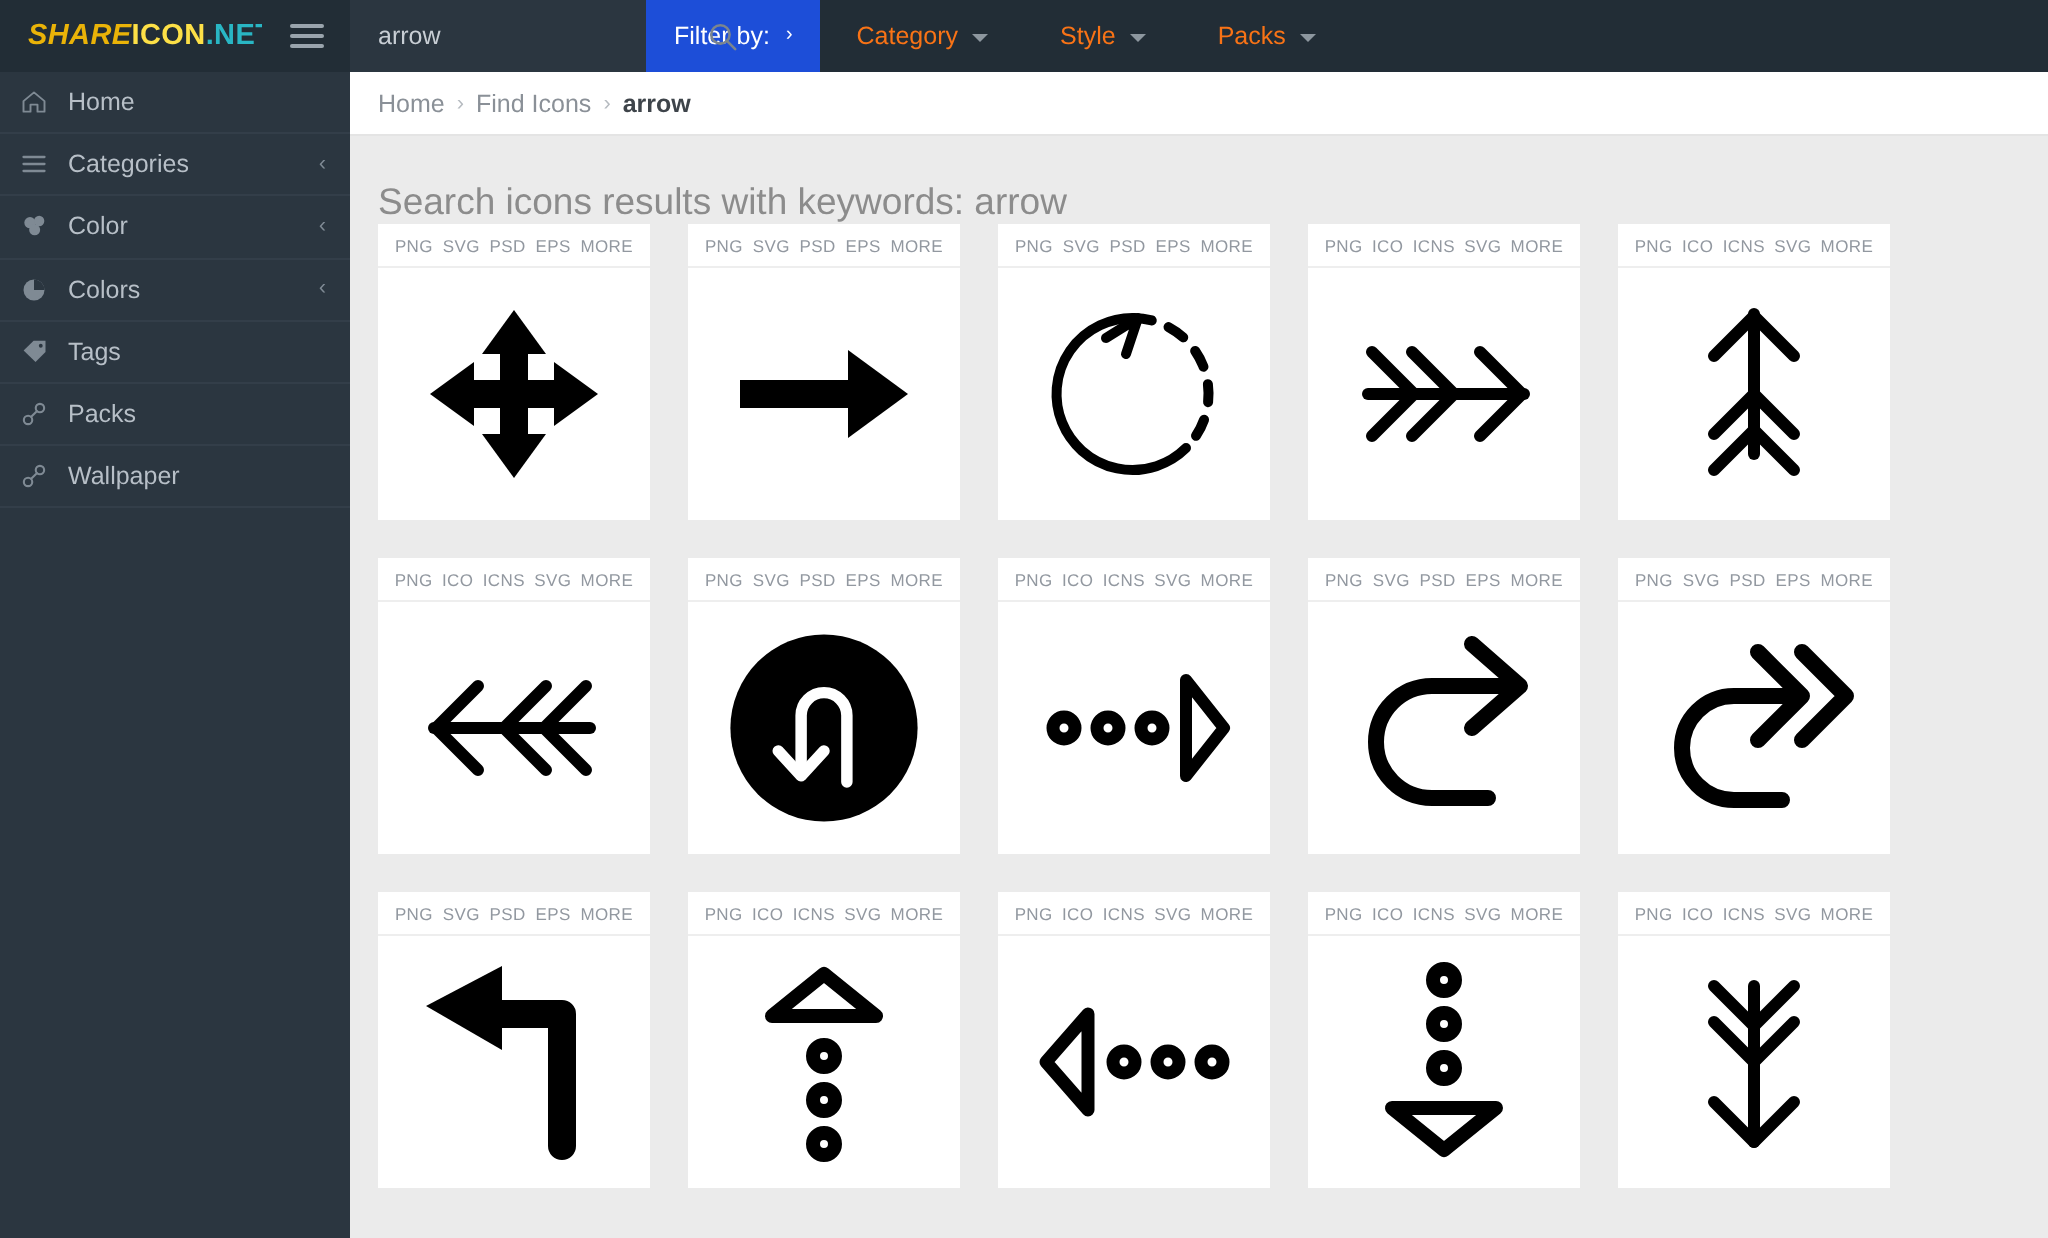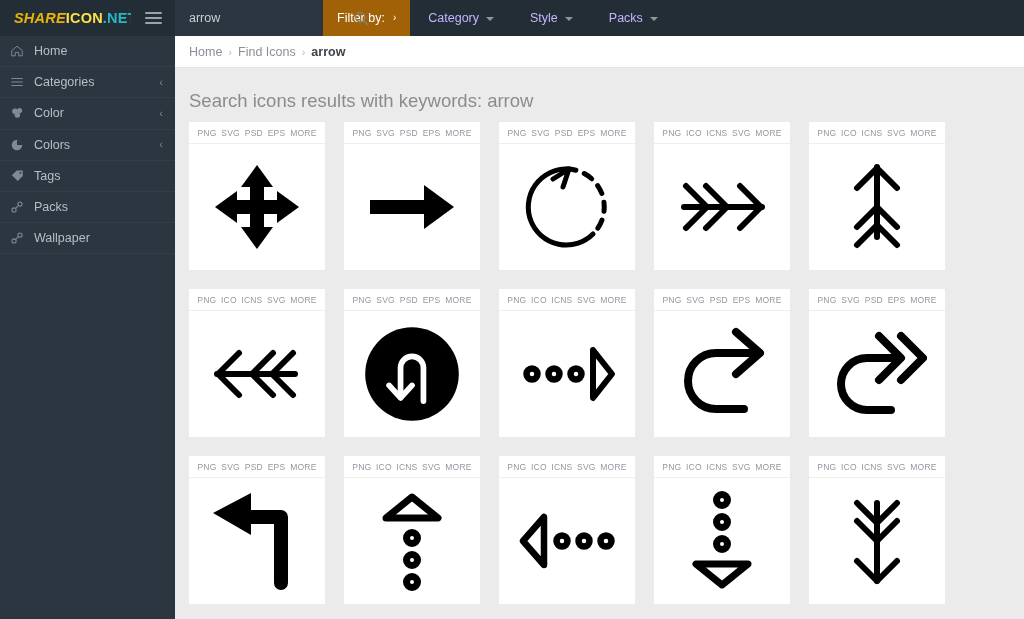--- a/index.html
+++ b/index.html
@@ -61,32 +61,32 @@
   .search-input::placeholder { color: #7b858e; }
   .search-icon {
     width: 18px; height: 18px; flex: 0 0 18px;
     display: flex; align-items: center; justify-content: center;
     cursor: pointer;
   }
   .search-icon svg { display: block; }
 
   .filter-btn {
     height: 36px; padding: 0 14px;
-    background: #a16207; color: #ffffff;
+    background: #1d4ed8; color: #ffffff;
     display: flex; align-items: center; gap: 8px;
     font-size: 12.5px; cursor: pointer; white-space: nowrap;
   }
   .filter-btn .chev-r {
     font-size: 10px; color: #ffffff; line-height: 1;
   }
 
   .menu-item {
     height: 36px; padding: 0 18px;
     display: flex; align-items: center; gap: 7px;
-    color: #c4b5fd; font-size: 12.5px; cursor: pointer; white-space: nowrap;
+    color: #f97316; font-size: 12.5px; cursor: pointer; white-space: nowrap;
     background: #222d36;
   }
   .caret-down {
     width: 0; height: 0; position: relative; top: 1px;
     border-left: 4px solid transparent;
     border-right: 4px solid transparent;
     border-top: 4px solid #8d979f;
   }
 
   
@@ -125,21 +125,21 @@
     display: flex; align-items: center;
     padding-left: 14px;
     font-size: 12.5px; color: #8a9097;
     border-bottom: 1px solid #e4e4e4;
   }
   .crumb { cursor: pointer; }
   .crumb.current { color: #3e444a; font-weight: bold; cursor: default; }
   .crumb-sep { margin: 0 6px; color: #b6bbc0; font-size: 11px; }
 
   .page-title {
-    padding: 22px 0 10px 14px;
+    padding: 22px 0 0 14px;
     font-size: 18.5px; color: #8c8c8c; font-weight: normal;
     margin: 0;
   }
 
   .grid {
     padding: 0 12px 0 14px;
     display: flex; flex-wrap: wrap; gap: 0;
   }
   .card {
     width: 136px; height: 148px;

